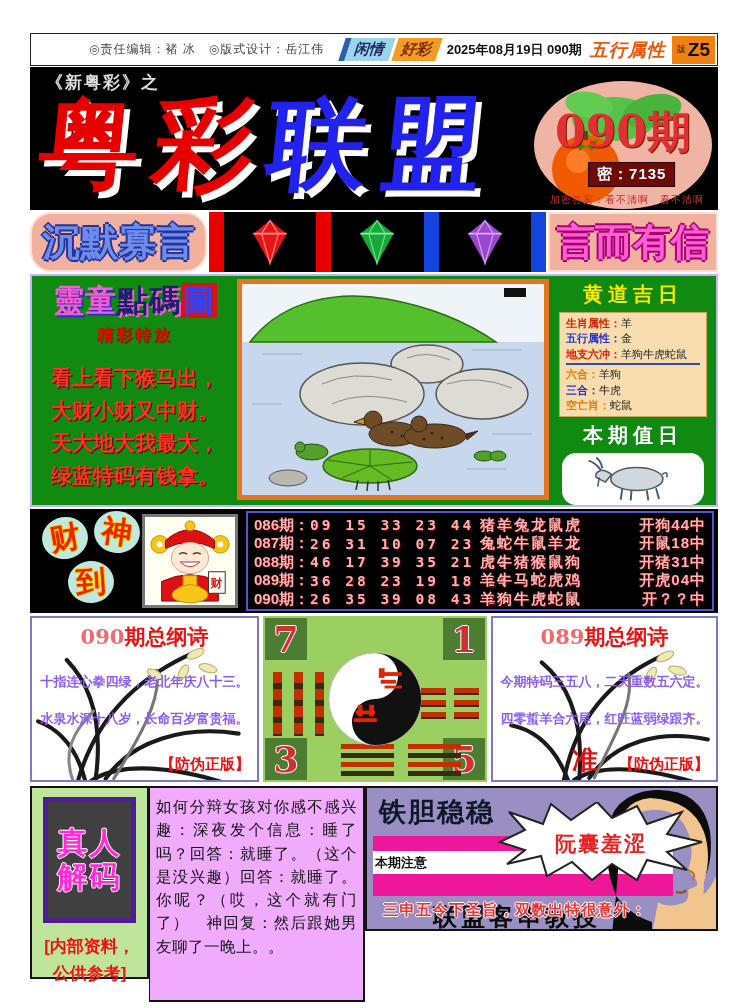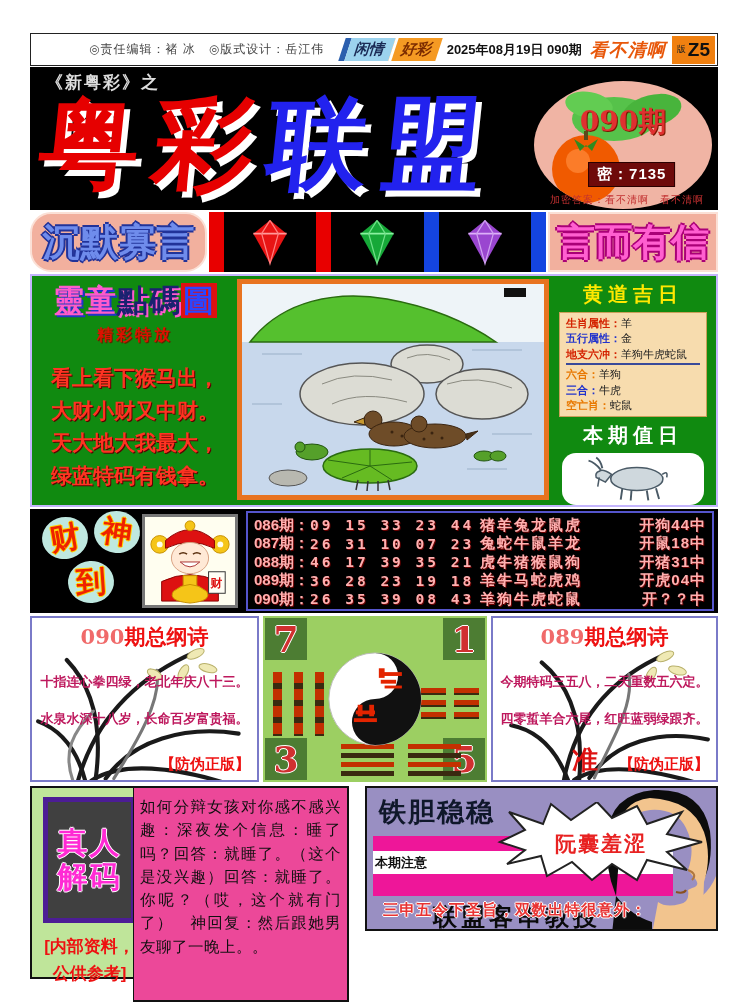--- a/index.html
+++ b/index.html
@@ -22,21 +22,21 @@
   .edition .z{font-size:19px;font-weight:900;color:#101010;}
   
   .mast{left:30px;top:67px;width:688px;height:143px;background:#000;}
   .series{position:absolute;left:16px;top:4px;color:#ddd;font-size:17px;font-weight:bold;letter-spacing:2px;}
   .bigtitle{position:absolute;left:10px;top:24px;font-size:100px;line-height:1.05;font-weight:900;
             transform:skewX(-6deg);letter-spacing:14px;white-space:nowrap;}
   .t-red{color:#e60000;text-shadow:6px 6px 0 #fff;}
   .t-blue{color:#2222ee;text-shadow:6px 6px 0 #fff;}
   .oval{position:absolute;right:6px;top:14px;width:178px;height:128px;background:#f0b4a4;border-radius:50%;overflow:hidden;}
   .oval-issue{position:absolute;left:0;right:0;top:22px;text-align:center;z-index:2;
-              font-family:"DejaVu Serif","Liberation Serif",serif;font-size:28px;font-weight:bold;
+              font-family:"DejaVu Serif","Liberation Serif",serif;font-size:44px;font-weight:bold;
               color:#e03030;text-shadow:1px 1px 0 #7a1a00;}
   .secret{position:absolute;left:50%;transform:translateX(-40%);bottom:22px;z-index:3;background:#6e0a0a;
           border:1px solid #2a0000;color:#fff;font-size:15px;font-weight:bold;padding:2px 8px;letter-spacing:1px;}
   .secret-note{position:absolute;right:14px;bottom:3px;color:#c23030;font-size:10px;letter-spacing:1px;}
   
   .slg{top:212px;height:60px;display:flex;align-items:center;justify-content:center;background:#f2b09e;border:2px solid #fbe0d6;box-sizing:border-box;}
   .slg-l{left:30px;width:177px;border-radius:21px;}
   .slg-r{left:548px;width:170px;}
   .slg-l .txt{font-size:38px;font-weight:900;color:#6f8cec;
       text-shadow:-2px 0 #223399,2px 0 #223399,0 -2px #223399,0 2px #223399;}
@@ -78,21 +78,21 @@
   .resrow .nums{width:170px;letter-spacing:3px;font-family:"DejaVu Sans Mono","Liberation Mono",monospace;font-size:14.5px;}
   .resrow .zod{width:142px;letter-spacing:2px;}
   .resrow .opn{flex:1;text-align:right;letter-spacing:1px;}
   
   .pbox{top:616px;height:166px;background:#fff;border:2px solid #7a7ac8;box-sizing:border-box;overflow:hidden;}
   .pbox-l{left:30px;width:229px;}
   .pbox-r{left:491px;width:227px;}
   .orchid{position:absolute;left:0;top:10px;width:100%;height:156px;}
   .ptitle{position:relative;z-index:2;text-align:center;margin-top:5px;font-size:21px;font-weight:900;color:#ee1111;}
   .ptitle .num{font-family:"DejaVu Serif","Liberation Serif",serif;color:#f06a6a;font-weight:bold;}
-  .pline{position:absolute;z-index:2;left:2px;right:2px;text-align:center;color:#be185d;font-size:13px;font-weight:bold;white-space:nowrap;}
+  .pline{position:absolute;z-index:2;left:2px;right:2px;text-align:center;color:#8b5cf6;font-size:13px;font-weight:bold;white-space:nowrap;}
   .pl1{top:55px;} .pl2{top:92px;}
   .pstamp{position:absolute;z-index:2;right:7px;bottom:6px;color:#ee1111;font-size:15px;font-weight:900;}
   .pmark{position:absolute;z-index:2;right:118px;bottom:2px;color:#dd1111;font-size:26px;font-weight:900;}
   .trig{left:263px;top:616px;width:224px;height:166px;background:#9ccf62;}
   .cnum{position:absolute;width:42px;height:42px;background:#4d7d33;display:flex;align-items:center;justify-content:center;
         font-family:"DejaVu Serif","Liberation Serif",serif;font-size:36px;font-weight:bold;color:#d03030;
         text-shadow:-1px 0 #fff,1px 0 #fff,0 -1px #fff,0 1px #fff;}
   .cnum.tl{left:2px;top:2px;} .cnum.tr{right:2px;top:2px;} .cnum.bl{left:2px;bottom:2px;} .cnum.br{right:2px;bottom:2px;}
   .yy{position:absolute;left:64px;top:35px;width:96px;height:96px;}
   .vbars{position:absolute;left:10px;top:56px;width:58px;height:64px;display:flex;gap:12px;}
@@ -105,21 +105,21 @@
   .bbars .grp i{display:block;height:5px;}
   .bbars .grp i:nth-child(odd){background:#c23000;}
   .bbars .grp i:nth-child(even){background:#3a2a10;}
   
   .jiema{left:30px;top:786px;width:119px;height:193px;background:#bfe59a;border:2px solid #111;box-sizing:border-box;text-align:center;}
   .jm-blue{margin:9px auto 0;width:93px;height:126px;background:#404040;border:5px solid #4c1d95;box-sizing:border-box;
            display:flex;flex-direction:column;align-items:center;justify-content:center;}
   .jm-blue span{font-size:30px;font-weight:900;color:#ff2ad4;letter-spacing:2px;line-height:1.15;
            text-shadow:-1px 0 #fff,1px 0 #fff,0 -1px #fff,0 1px #fff;}
   .jm-note{margin-top:10px;color:#ee1111;font-size:17px;font-weight:900;line-height:1.6;}
-  .joke{left:133px;top:786px;width:216px;height:216px;background:#ec4899;border:2px solid #111;border-left:1px solid #111;
+  .joke{left:149px;top:786px;width:216px;height:216px;background:#f0abfc;border:2px solid #111;border-left:1px solid #111;
         box-sizing:border-box;padding:7px 6px;}
   .joke p{margin:0;font-size:15.5px;color:#101010;line-height:1.5;letter-spacing:0.5px;text-align:justify;}
   .tiedan{left:365px;top:786px;width:353px;height:145px;background:#998fc2;border:2px solid #111;box-sizing:border-box;overflow:hidden;}
   .td-title{position:absolute;left:12px;top:6px;font-size:27px;font-weight:900;color:#0f172a;letter-spacing:2px;z-index:2;}
   .td-band{position:absolute;left:6px;top:48px;width:300px;height:60px;background:#ee1699;z-index:1;}
   .td-white{position:absolute;left:0;right:0;top:15px;height:23px;background:#fff;}
   .td-notice{position:absolute;left:8px;top:18px;font-size:13px;font-weight:900;color:#111;z-index:3;}
   .td-burst{position:absolute;left:128px;top:14px;width:212px;height:80px;z-index:3;}
   .td-burst .bt{position:absolute;left:0;right:0;top:28px;text-align:center;font-size:21px;font-weight:900;color:#e82222;letter-spacing:2px;}
   .td-line{position:absolute;left:16px;top:112px;z-index:3;font-size:15.5px;font-weight:900;color:#e83333;letter-spacing:1px;
@@ -136,21 +136,21 @@
 
 <div class="page">
 
   <div class="abs hdr">
     <span class="editors">◎责任编辑：褚 冰　◎版式设计：岳江伟</span>
     <div class="xq">
       <span class="xq-l">闲情</span>
       <span class="xq-r">好彩</span>
     </div>
     <span class="dateissue">2025年08月19日  090期</span>
-    <span class="paper">看不清啊</span>
+    <span class="paper">五行属性</span>
     <div class="edition">
       <span class="p">版</span>
       <span class="z">Z5</span>
     </div>
   </div>
 
   <div class="abs mast">
     <span class="series">《新粤彩》之</span>
     <div class="bigtitle">
       <span class="t-red">粤彩</span><span class="t-blue">联盟</span>

